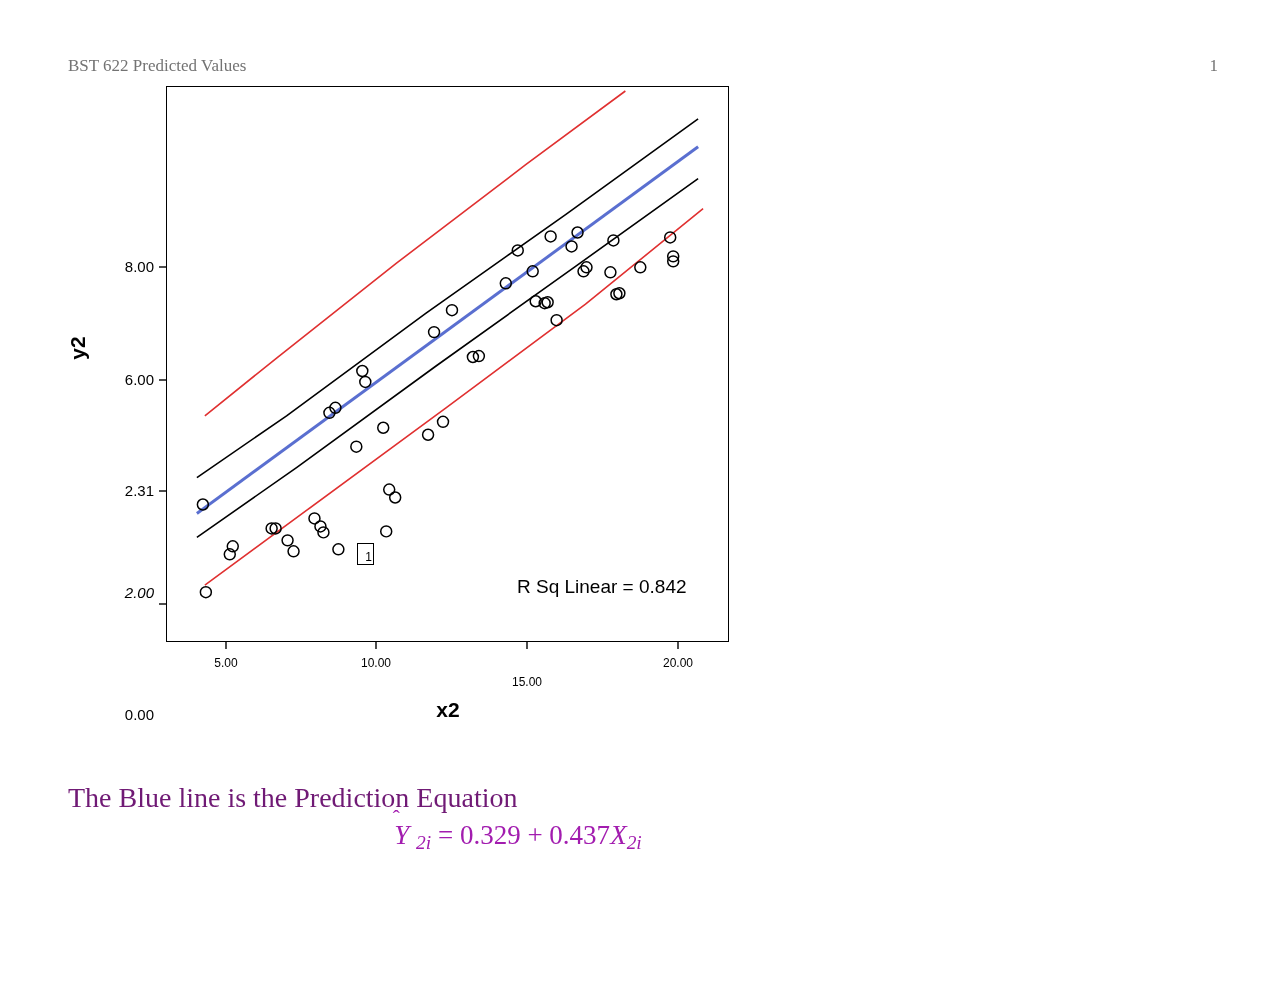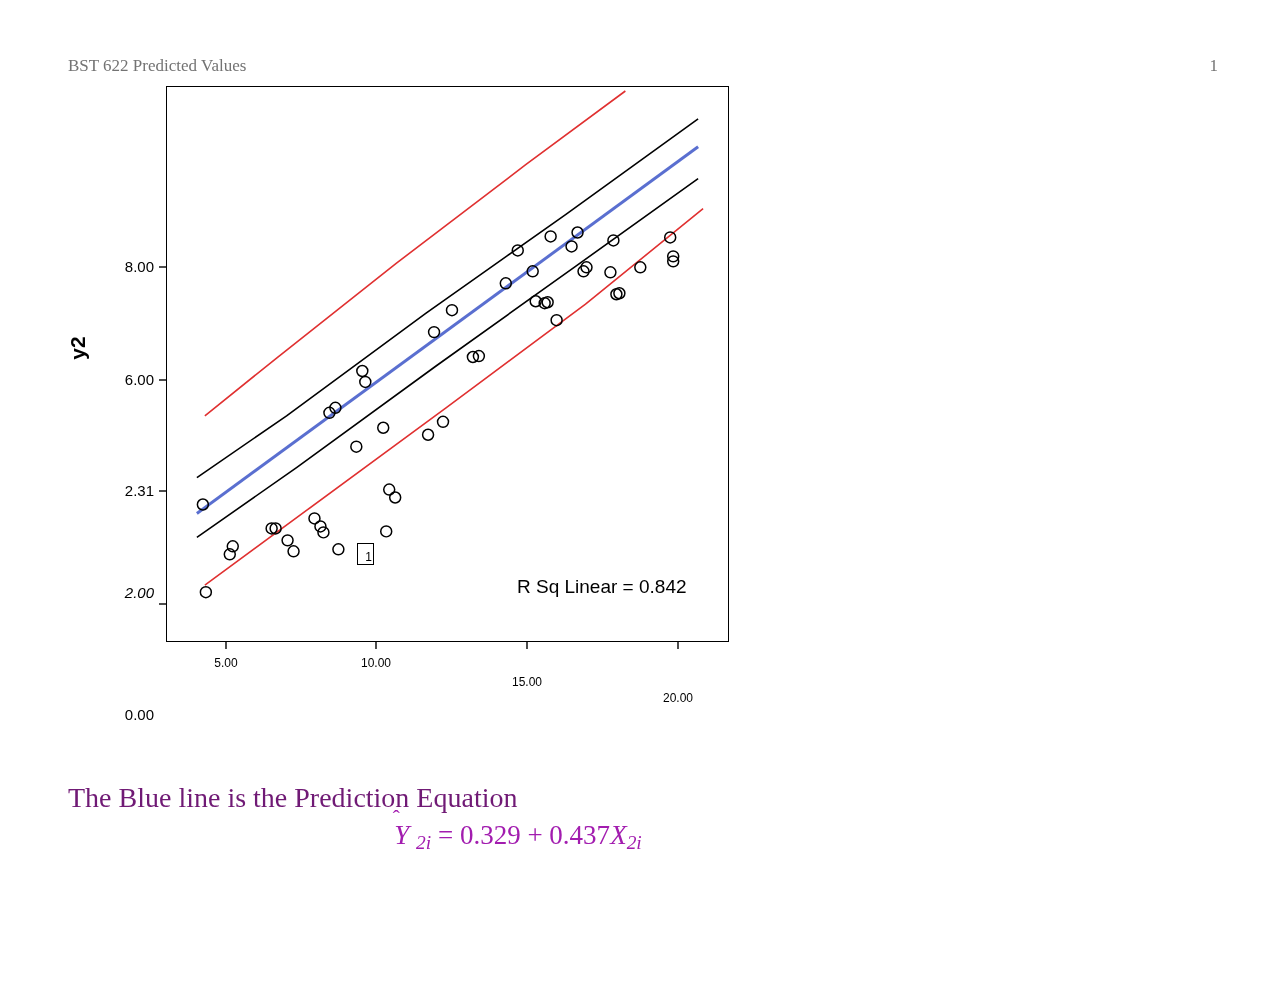--- a/index.html
+++ b/index.html
@@ -150,22 +150,23 @@
 
   <div class="ytick" style="top:172px;">8.00</div>
   <div class="ytick" style="top:285px;">6.00</div>
   <div class="ytick" style="top:396px;">2.31</div>
   <div class="ytick" style="top:498px;font-style:italic;">2.00</div>
   <div class="ytick" style="top:620px;">0.00</div>
 
   <div class="xtick" style="left:118px;">5.00</div>
   <div class="xtick" style="left:268px;">10.00</div>
   <div class="xtick" style="left:419px;margin-top:19px;">15.00</div>
-  <div class="xtick" style="left:570px;margin-top:35px;">20.00</div>
-
+  <div class="xtick" style="left:570px;">20.00</div>
+
+  <div class="xlabel">x2</div>
 
   <svg class="full" style="pointer-events:none;">
     <g stroke="#000" stroke-width="1.4">
       <line x1="91" y1="181" x2="98" y2="181"></line>
       <line x1="91" y1="294" x2="98" y2="294"></line>
       <line x1="91" y1="405" x2="98" y2="405"></line>
       <line x1="91" y1="518" x2="98" y2="518"></line>
       <line x1="91" y1="630" x2="98" y2="630"></line>
       <line x1="158" y1="556" x2="158" y2="563"></line>
       <line x1="308" y1="556" x2="308" y2="563"></line>

